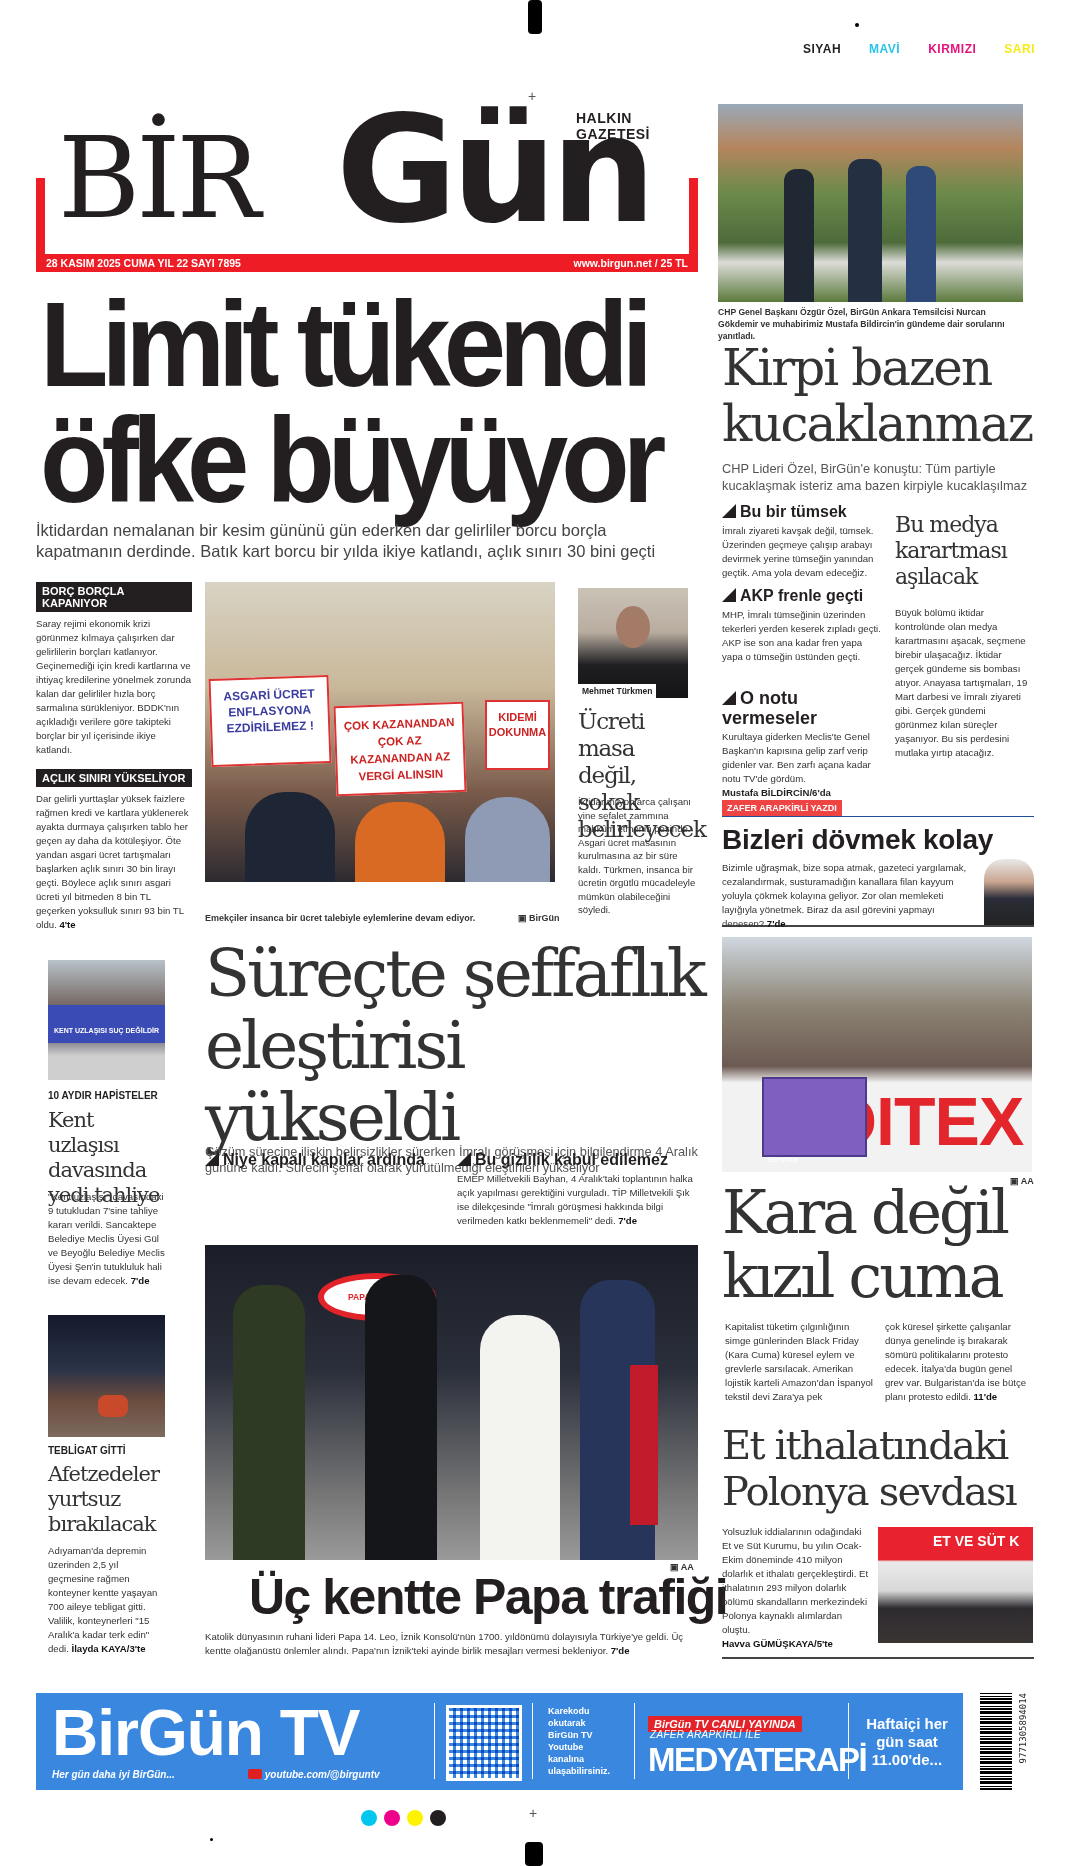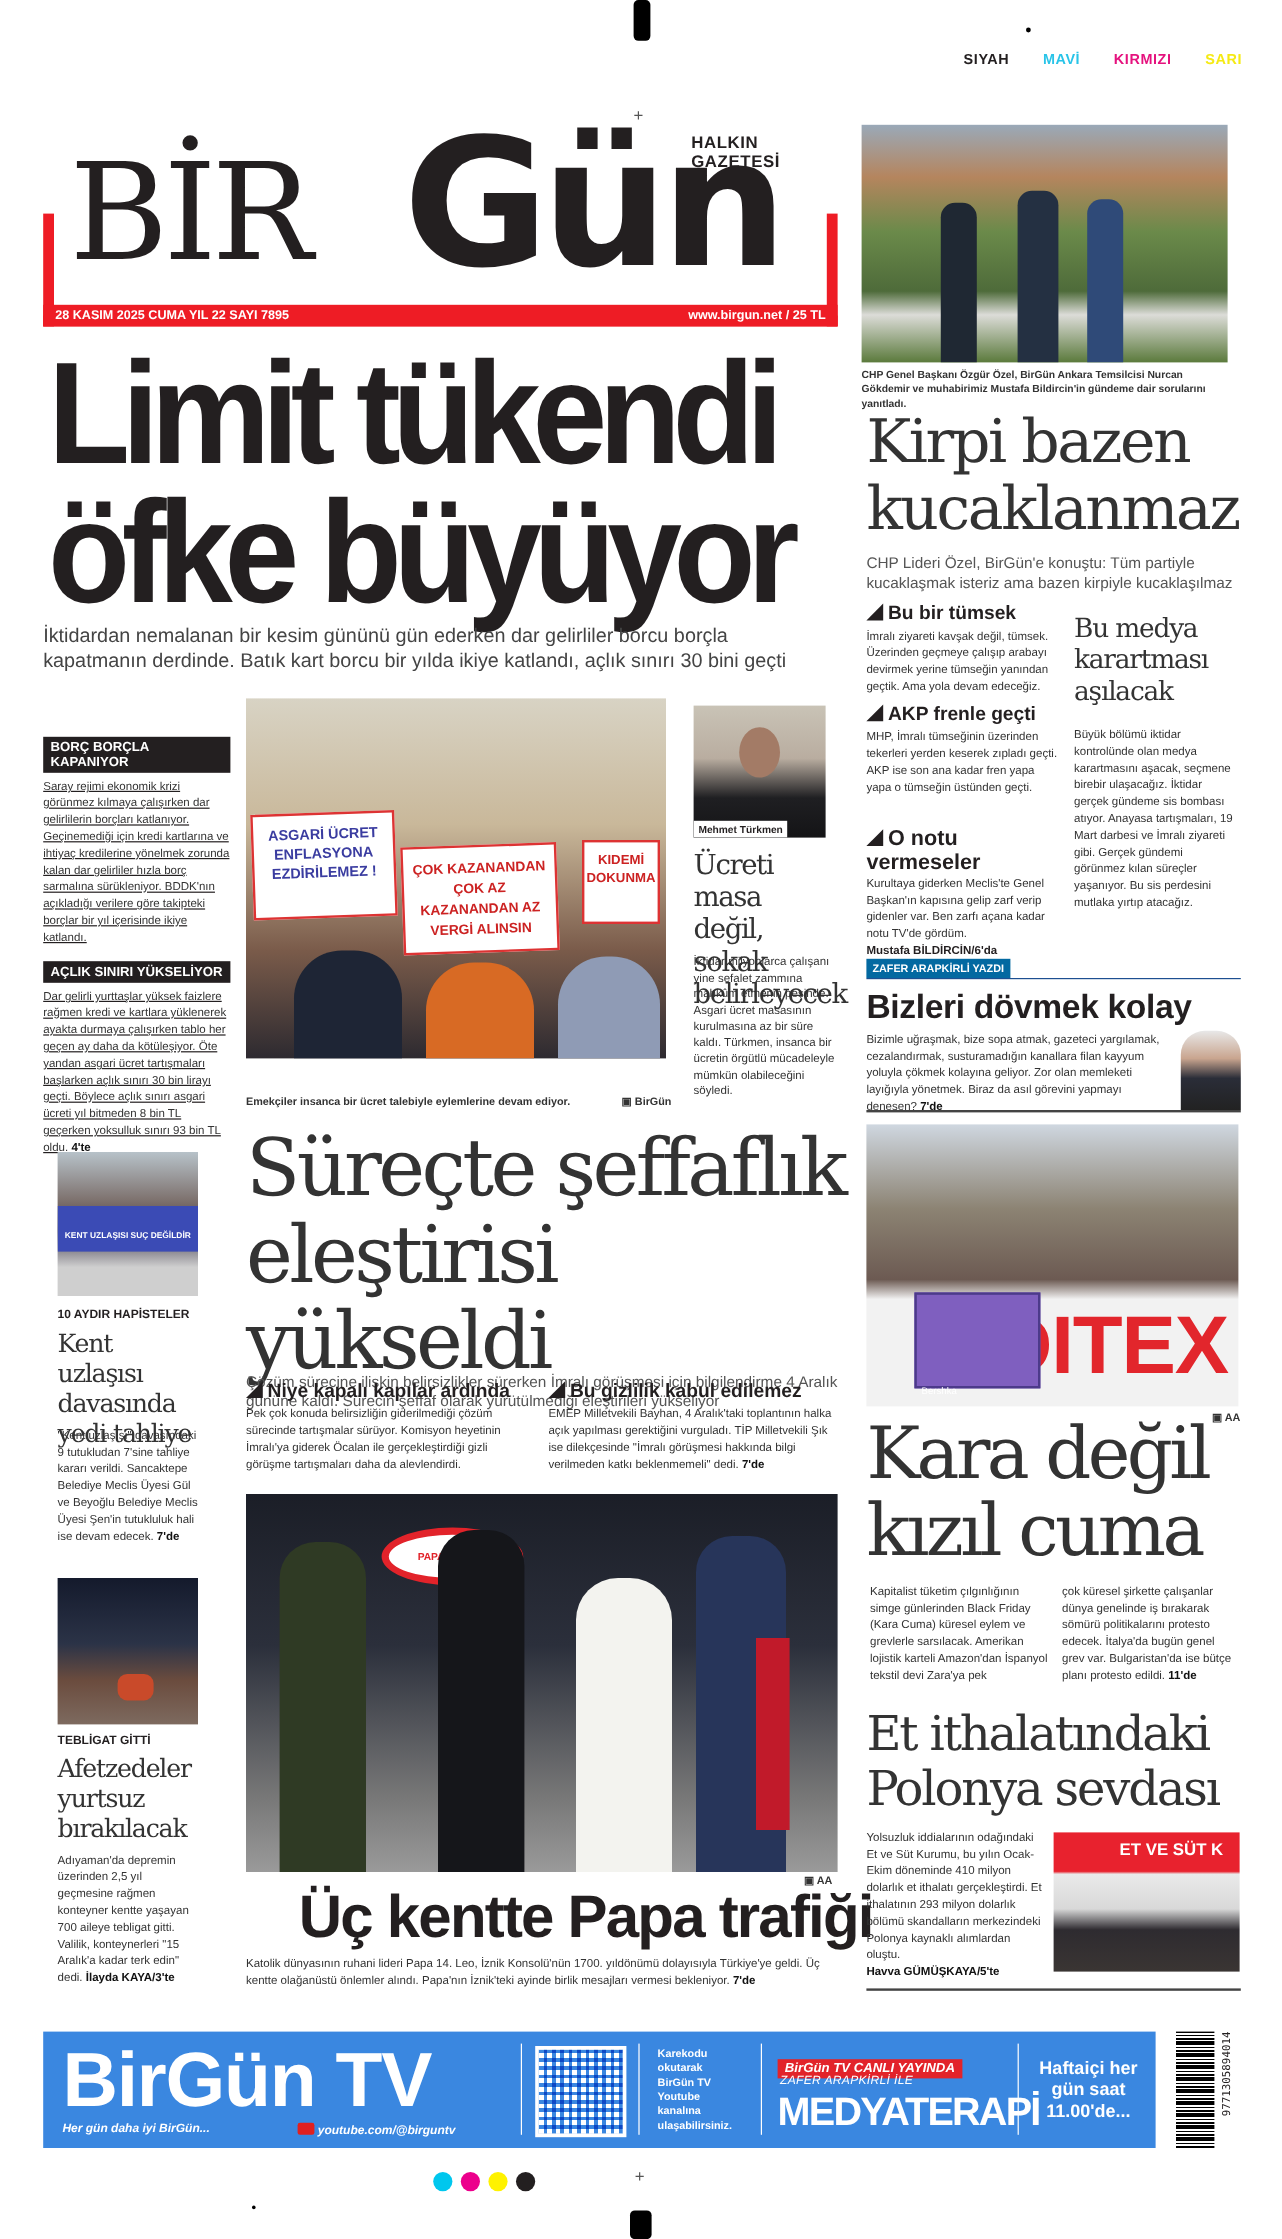--- a/index.html
+++ b/index.html
@@ -44,21 +44,21 @@
   <div class="abs" style="left:188px;top:62px;width:30px;height:136px;background:#2f4a78;border-radius:12px 12px 0 0;"></div>
 </div>
 <div class="abs" style="left:718px;top:306px;width:310px;font-size:8.6px;line-height:12px;font-weight:bold;color:#333;">CHP Genel Başkanı Özgür Özel, BirGün Ankara Temsilcisi Nurcan Gökdemir ve muhabirimiz Mustafa Bildircin'in gündeme dair sorularını yanıtladı.</div>
 
 <div class="abs" style="left:40px;top:282px;width:650px;font-family:'Liberation Sans',sans-serif;font-weight:bold;font-size:112px;line-height:116px;letter-spacing:-7px;color:#231f20;">
   <div style="transform:scaleY(1.08);transform-origin:top left;">Limit tükendi</div>
   <div style="transform:scaleY(1.08);transform-origin:top left;">öfke büyüyor</div>
 </div>
 <div class="abs" style="left:36px;top:520px;width:660px;font-size:16.5px;line-height:21px;color:#444;">İktidardan nemalanan bir kesim gününü gün ederken dar gelirliler borcu borçla kapatmanın derdinde. Batık kart borcu bir yılda ikiye katlandı, açlık sınırı 30 bini geçti</div>
 
-<div class="abs" style="left:36px;top:614px;width:156px;text-decoration:underline;">
+<div class="abs" style="left:36px;top:582px;width:156px;">
   <div class="kicker-box" style="width:156px;">BORÇ BORÇLA KAPANIYOR</div>
   <div class="body-txt" style="margin-top:5px;font-size:9.6px;line-height:14px;">Saray rejimi ekonomik krizi görünmez kılmaya çalışırken dar gelirlilerin borçları katlanıyor. Geçinemediği için kredi kartlarına ve ihtiyaç kredilerine yönelmek zorunda kalan dar gelirliler hızla borç sarmalına sürükleniyor. BDDK'nın açıkladığı verilere göre takipteki borçlar bir yıl içerisinde ikiye katlandı.</div>
   <div class="kicker-box" style="width:156px;margin-top:12px;">AÇLIK SINIRI YÜKSELİYOR</div>
   <div class="body-txt" style="margin-top:5px;font-size:9.6px;line-height:14px;">
     <span>Dar gelirli yurttaşlar yüksek faizlere rağmen kredi ve kartlara yüklenerek ayakta durmaya çalışırken tablo her geçen ay daha da kötüleşiyor. Öte yandan asgari ücret tartışmaları başlarken açlık sınırı 30 bin lirayı geçti. Böylece açlık sınırı asgari ücreti yıl bitmeden 8 bin TL geçerken yoksulluk sınırı 93 bin TL oldu.</span>
     <b>4'te</b>
   </div>
 </div>
 
 <div class="photo" style="left:205px;top:582px;width:350px;height:300px;background:linear-gradient(180deg,#d8d3c4 0%,#c9b89a 35%,#7a5b4a 70%,#2d2a30 100%);">
@@ -92,38 +92,37 @@
   <div class="body-txt" style="font-size:9.6px;line-height:14px;margin-top:2px;">MHP, İmralı tümseğinin üzerinden tekerleri yerden keserek zıpladı geçti. AKP ise son ana kadar fren yapa yapa o tümseğin üstünden geçti.</div>
   <div class="tri" style="font-size:18px;font-weight:bold;line-height:20px;margin-top:24px;">O notu vermeseler</div>
   <div class="body-txt" style="font-size:9.6px;line-height:14px;margin-top:2px;">Kurultaya giderken Meclis'te Genel Başkan'ın kapısına gelip zarf verip gidenler var. Ben zarfı açana kadar notu TV'de gördüm.</div>
   <div style="font-size:9.6px;font-weight:bold;line-height:14px;">Mustafa BİLDİRCİN/6'da</div>
 </div>
 <div class="abs serif" style="left:895px;top:512px;width:130px;font-size:22px;line-height:26px;letter-spacing:-1px;color:#333;">Bu medya karartması aşılacak</div>
 <div class="abs body-txt" style="left:895px;top:606px;width:135px;font-size:9.6px;line-height:14px;">Büyük bölümü iktidar kontrolünde olan medya karartmasını aşacak, seçmene birebir ulaşacağız. İktidar gerçek gündeme sis bombası atıyor. Anayasa tartışmaları, 19 Mart darbesi ve İmralı ziyareti gibi. Gerçek gündemi görünmez kılan süreçler yaşanıyor. Bu sis perdesini mutlaka yırtıp atacağız.</div>
 
 <div class="abs" style="left:722px;top:797px;width:312px;height:130px;border-bottom:2px solid #444;">
   <div style="border-bottom:1px solid #1d4f91;width:312px;">
-    <span style="display:inline-block;background:#0369a1;color:#fff;font-size:9px;font-weight:bold;padding:3px 5px;">ZAFER ARAPKİRLİ YAZDI</span>
+    <span style="display:inline-block;background:#ef4444;color:#fff;font-size:9px;font-weight:bold;padding:3px 5px;">ZAFER ARAPKİRLİ YAZDI</span>
   </div>
   <div style="font-size:28px;font-weight:bold;line-height:34px;margin-top:6px;letter-spacing:-0.3px;">Bizleri dövmek kolay</div>
   <div class="body-txt" style="width:255px;font-size:9.6px;line-height:14px;margin-top:4px;">
     <span>Bizimle uğraşmak, bize sopa atmak, gazeteci yargılamak, cezalandırmak, susturamadığın kanallara filan kayyum yoluyla çökmek kolayına geliyor. Zor olan memleketi layığıyla yönetmek. Biraz da asıl görevini yapmayı denesen?</span>
     <b>7'de</b>
   </div>
   <div class="abs" style="left:262px;top:62px;width:50px;height:66px;background:linear-gradient(180deg,#e8e8e8 0%,#c9a58f 35%,#2a2d38 60%,#222 100%);border-radius:20px 20px 0 0;"></div>
 </div>
 
 <div class="abs serif" style="left:205px;top:938px;width:500px;font-size:66px;line-height:72px;letter-spacing:-3px;color:#333;">
   <div>Süreçte şeffaflık</div>
   <div>eleştirisi yükseldi</div>
 </div>
 <div class="abs" style="left:205px;top:1144px;width:495px;font-size:12.8px;line-height:16px;color:#555;">Çözüm sürecine ilişkin belirsizlikler sürerken İmralı görüşmesi için bilgilendirme 4 Aralık gününe kaldı. Sürecin şeffaf olarak yürütülmediği eleştirileri yükseliyor</div>
 <div class="abs" style="left:205px;top:1150px;width:240px;">
   <div class="tri" style="font-size:16px;font-weight:bold;line-height:20px;">Niye kapalı kapılar ardında</div>
-  <div class="body-txt" style="font-size:9.6px;line-height:14px;margin-top:2px;">Pek çok konuda belirsizliğin giderilmediği çözüm sürecinde tartışmalar sürüyor. Komisyon heyetinin İmralı'ya giderek Öcalan ile gerçekleştirdiği gizli görüşme tartışmaları daha da alevlendirdi.</div>
 </div>
 <div class="abs" style="left:457px;top:1150px;width:245px;">
   <div class="tri" style="font-size:16px;font-weight:bold;line-height:20px;">Bu gizlilik kabul edilemez</div>
   <div class="body-txt" style="font-size:9.6px;line-height:14px;margin-top:2px;">
     <span>EMEP Milletvekili Bayhan, 4 Aralık'taki toplantının halka açık yapılması gerektiğini vurguladı. TİP Milletvekili Şık ise dilekçesinde "İmralı görüşmesi hakkında bilgi verilmeden katkı beklenmemeli" dedi.</span>
     <b>7'de</b>
   </div>
 </div>
 
 <div class="photo" style="left:48px;top:960px;width:117px;height:120px;background:linear-gradient(180deg,#b7c2c9 0%,#7b6e6a 35%,#3a3547 55%,#cfcfcf 80%);">

